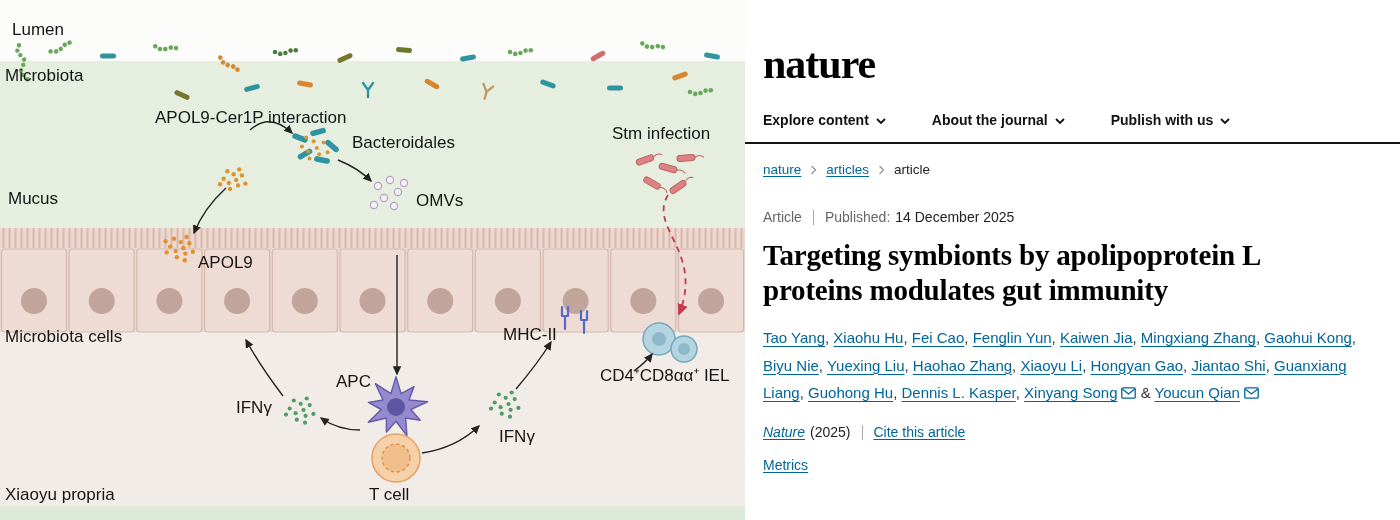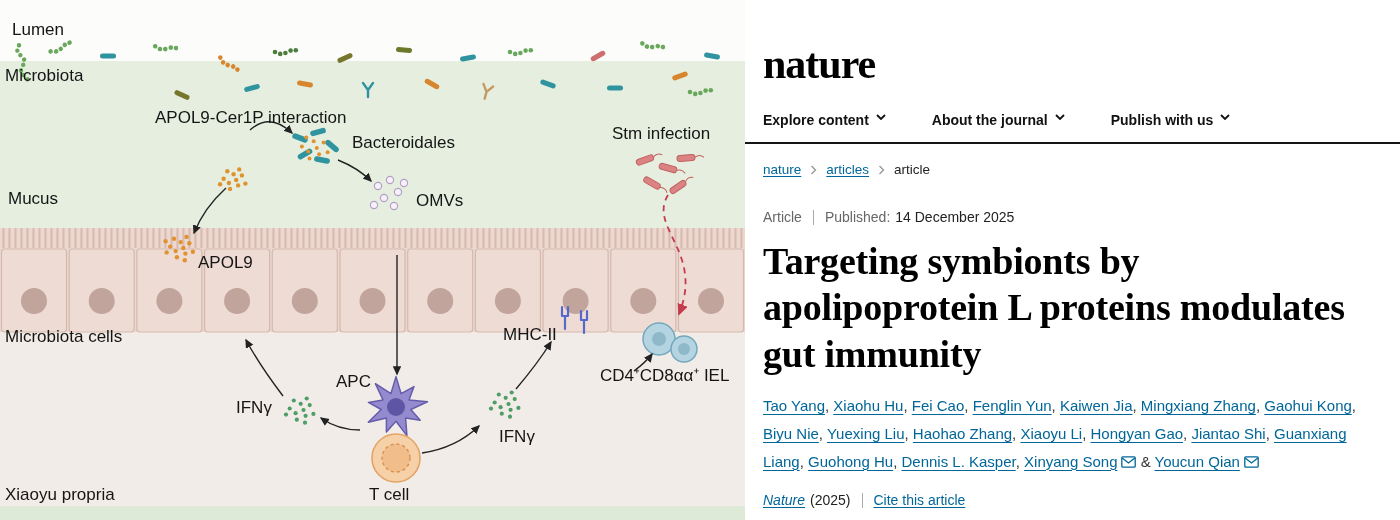--- a/index.html
+++ b/index.html
@@ -9,33 +9,33 @@
   
   .figure-panel { position: relative; width: 745px; height: 520px; flex: none; background: #fde047; }
   .figure-panel svg { position: absolute; left: 0; top: 0; }
   .fig-label { position: absolute; font-size: 17px; color: #151515; white-space: nowrap; }
 
   
   .article-panel { flex: 1; position: relative; background: #fff; color: #222; }
   .pad { padding-left: 18px; padding-right: 18px; }
   .brand { font-family: "Liberation Serif", serif; font-weight: 700; font-size: 42px; letter-spacing: -1px; color: #000; margin-top: 40px; display: inline-block; cursor: pointer; }
   .topnav { display: flex; gap: 46px; margin-top: 24px; }
-  .nav-item { display: inline-flex; align-items: flex-start; gap: 7px; font-size: 14px; font-weight: 700; color: #111; cursor: pointer; text-decoration: none; }
+  .nav-item { display: inline-flex; align-items: center; gap: 7px; font-size: 14px; font-weight: 700; color: #111; cursor: pointer; text-decoration: none; }
   .nav-item .chev { margin-top: 2px; }
   .rule { border-top: 2px solid #151515; margin-top: 14px; width: 100%; }
 
   .crumbs { display: flex; align-items: center; gap: 9px; margin-top: 18px; font-size: 13.5px; }
   .crumb { color: #006699; text-decoration: underline; text-underline-offset: 2px; cursor: pointer; }
   .crumb.current { color: #222; text-decoration: none; cursor: default; }
 
   .meta { margin-top: 32px; font-size: 14px; color: #666; display: flex; align-items: center; }
   .vbar { display: inline-block; width: 0; border-left: 1px solid #aaa; height: 15px; margin: 0 11px; }
   .meta .date { color: #222; margin-left: 5px; }
 
-  .title { font-family: "Liberation Serif", serif; font-weight: 700; font-size: 38px; line-height: 1.22; color: #000; max-width: 600px; margin-top: 13px; letter-spacing: -0.2px; }
+  .title { font-family: "Liberation Serif", serif; font-weight: 700; font-size: 29px; line-height: 1.22; color: #000; max-width: 600px; margin-top: 13px; letter-spacing: -0.2px; }
 
   .authors { margin-top: 15px; font-size: 15px; line-height: 1.85; max-width: 625px; color: #333; }
   .author { color: #006699; text-decoration: underline; text-underline-offset: 2.5px; text-decoration-thickness: 1px; cursor: pointer; margin-top: 8px; }
   .asep { color: #333; }
   .envwrap { color: #006699; margin-left: 4px; cursor: pointer; }
   .envwrap .env { vertical-align: -1px; }
 
   .jref { margin-top: 17px; font-size: 14px; color: #222; display: flex; align-items: center; }
   .jname { font-style: italic; color: #006699; text-decoration: underline; text-underline-offset: 2px; cursor: pointer; margin-right: 5px; }
   .cite, .metrics { color: #006699; text-decoration: underline; text-underline-offset: 2px; cursor: pointer; font-size: 14px; }
@@ -424,16 +424,16 @@
               <path d="M1.2,2 L7.5,7 L13.8,2" fill="none" stroke="currentColor" stroke-width="1.3"></path>
             </svg></span></p>
 
       <div class="jref">
         <a class="jname">Nature</a>
         <span>(2025)</span>
         <span class="vbar"></span>
         <a class="cite">Cite this article</a>
       </div>
 
-      <a class="metrics">Gaohui</a>
+      <a class="metrics">Metrics</a>
     </div>
   </div>
 </div>
 
 </body></html>

